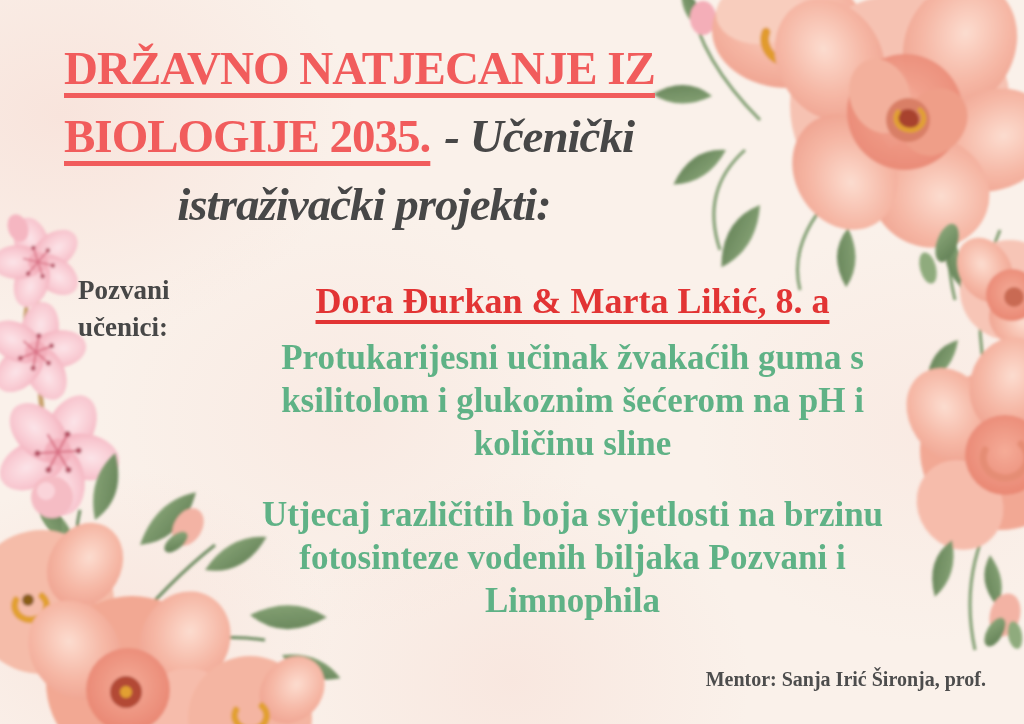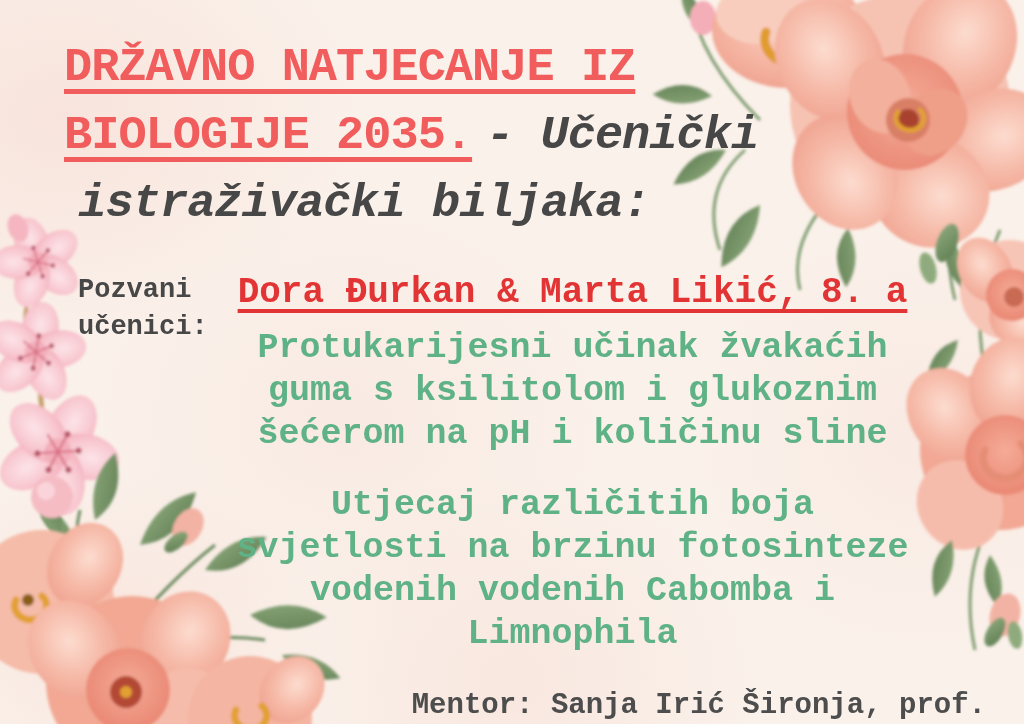--- a/index.html
+++ b/index.html
@@ -1,21 +1,21 @@
 <!DOCTYPE html>
 <html><head>
 <meta charset="utf-8">
 <style>
   html,body{margin:0;padding:0;background:#888;}
   .poster{
     position:relative;
     width:1024px;height:724px;
     margin:0 auto;
     overflow:hidden;
-    font-family:Liberation Mono, monospace;
+    font-family:Liberation Serif, serif;
     background:
       radial-gradient(420px 320px at 6% 16%, rgba(246,212,203,.45), transparent 70%),
       radial-gradient(360px 300px at 34% 58%, rgba(247,224,216,.40), transparent 70%),
       radial-gradient(340px 300px at 50% 94%, rgba(246,216,207,.40), transparent 70%),
       radial-gradient(320px 300px at 90% 60%, rgba(248,226,218,.45), transparent 70%),
       radial-gradient(300px 240px at 12% 88%, rgba(246,212,203,.40), transparent 70%),
       #faf1ea;
   }
   .abs{position:absolute;}
   .deco-svg{left:0;top:0;width:1024px;height:724px;pointer-events:none;}
@@ -31,35 +31,35 @@
   .title-dark-italic{
     color:#474747;font-style:italic;margin-left:14px;
   }
   .title-line3{text-align:center;width:600px;}
 
   .invited{
     left:78px;top:272px;width:130px;
     font-weight:bold;font-size:27px;line-height:37px;color:#474747;
   }
 
-  .entries-col{left:225px;top:272px;width:695px;text-align:center;}
+  .entries-col{left:225px;top:280px;width:695px;text-align:center;}
   .entry-names{
     font-weight:bold;font-size:36px;color:#e23434;
     text-decoration:underline;text-decoration-thickness:4px;text-underline-offset:7px;
     margin:0;white-space:nowrap;
   }
   .entry-project{
     font-weight:bold;font-size:35px;line-height:43px;color:#5fb286;
     margin:14px auto 0 auto;width:680px;
   }
   .entry2{margin-top:28px;}
 
   .mentor{
     left:0;top:668px;width:986px;text-align:right;
-    font-weight:bold;font-size:29px;color:#4d4d4d;margin-top:21px;
+    font-weight:bold;font-size:20px;color:#4d4d4d;
   }
 </style>
 </head>
 <body>
 
 <div class="poster">
 
   <svg class="abs deco-svg" viewBox="0 0 1024 724" aria-hidden="true">
     <defs>
       <radialGradient id="sp" cx="50%" cy="40%" r="65%">
@@ -225,31 +225,31 @@
   </svg>
 
   <div class="abs title-block">
     <div class="title-line">
       <span class="title-red">DRŽAVNO NATJECANJE IZ</span>
     </div>
     <div class="title-line">
       <span class="title-red">BIOLOGIJE 2035.</span><span class="title-dark-italic">- Učenički</span>
     </div>
     <div class="title-line title-line3">
-      <span class="title-dark-italic" style="margin-left:0">istraživački biljaka:</span>
+      <span class="title-dark-italic" style="margin-left:0">istraživački projekti:</span>
     </div>
   </div>
 
   <div class="abs invited">Pozvani učenici:</div>
 
   <div class="abs entries-col">
     <div>
       <div class="entry-names">Dora Đurkan &amp; Marta Likić, 8. a</div>
       <div class="entry-project">Protukarijesni učinak žvakaćih guma s ksilitolom i glukoznim šećerom na pH i količinu sline</div>
     </div>
     <div class="entry2">
-      <div class="entry-project">Utjecaj različitih boja svjetlosti na brzinu fotosinteze vodenih vodenih Cabomba i Limnophila</div>
+      <div class="entry-project">Utjecaj različitih boja svjetlosti na brzinu fotosinteze vodenih biljaka Pozvani i Limnophila</div>
     </div>
   </div>
 
   <div class="abs mentor">Mentor: Sanja Irić Šironja, prof.</div>
 
 </div>
 
 </body></html>

